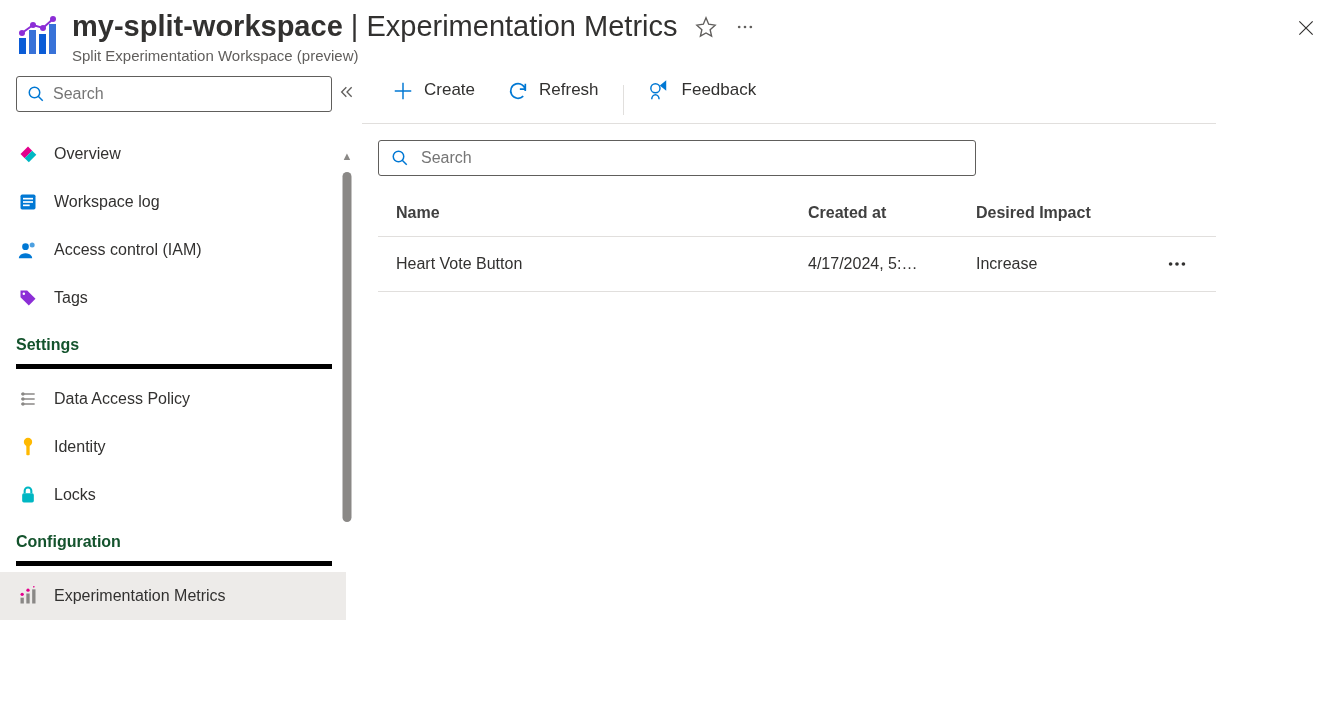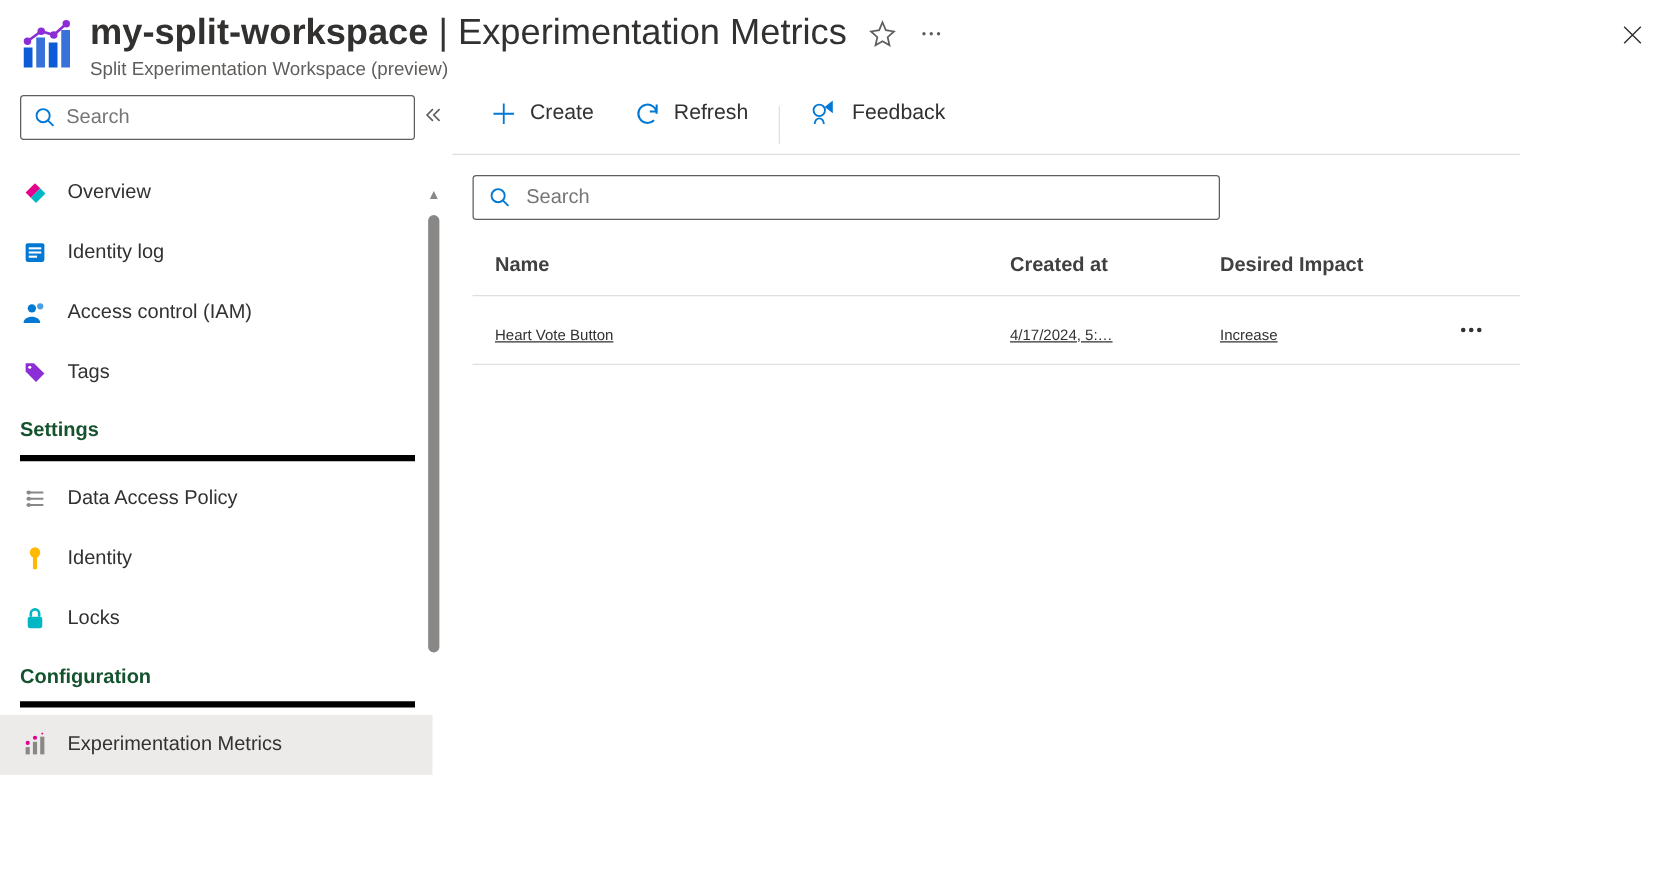--- a/index.html
+++ b/index.html
@@ -85,21 +85,21 @@
       height:36px; width:598px; padding:0 12px; gap:12px;
     }
     .content-search input { border:none; outline:none; font-size:16px; color:#605e5c; flex:1; background:transparent;}
 
     .table { margin-top:28px; width:100%; }
     .thead { display:flex; padding:0 18px 14px 18px; border-bottom:1px solid #e1dfdd; font-weight:600; font-size:16px; color:#404040;}
     .col-name { flex:1; min-width:0;}
     .col-created { width:168px; flex-shrink:0;}
     .col-impact { width:180px; flex-shrink:0;}
     .col-actions { width:42px; flex-shrink:0;}
-    .trow { display:flex; align-items:flex-end; padding:16px 18px; border-bottom:1px solid #e1dfdd; font-size:12px; color:#323130;text-decoration:underline;}
+    .trow { display:flex; align-items:center; padding:16px 18px; border-bottom:1px solid #e1dfdd; font-size:16px; color:#323130;}
     .trow .col-created { white-space:nowrap; overflow:hidden; text-overflow:ellipsis; padding-right:12px;}
     .row-actions { cursor:pointer; color:#605e5c; display:flex; justify-content:center;}
 
     svg { display:block; }
   </style>
 </head>
 <body>
 
 <div class="page">
 
@@ -167,21 +167,21 @@
         </div>
         <div class="nav-item">
           <span class="nav-icon">
             <svg width="20" height="20" viewBox="0 0 24 24">
                 <rect x="3" y="3" width="18" height="18" rx="2" fill="#0078d4"></rect>
                 <rect x="6" y="7" width="12" height="2" fill="#fff"></rect>
                 <rect x="6" y="11" width="12" height="2" fill="#fff"></rect>
                 <rect x="6" y="15" width="8" height="2" fill="#fff"></rect>
               </svg>
           </span>
-          <span>Identity log</span>
+          <span>Workspace log</span>
         </div>
         <div class="nav-item">
           <span class="nav-icon">
             <svg width="20" height="20" viewBox="0 0 24 24" fill="#0078d4">
                 <circle cx="9" cy="8" r="4"></circle>
                 <path d="M1 22c0-4 4-6 8-6s8 2 8 6"></path>
                 <circle cx="17" cy="6" r="3" fill="#0078d4" opacity="0.7"></circle>
               </svg>
           </span>
           <span>Access control (IAM)</span>

